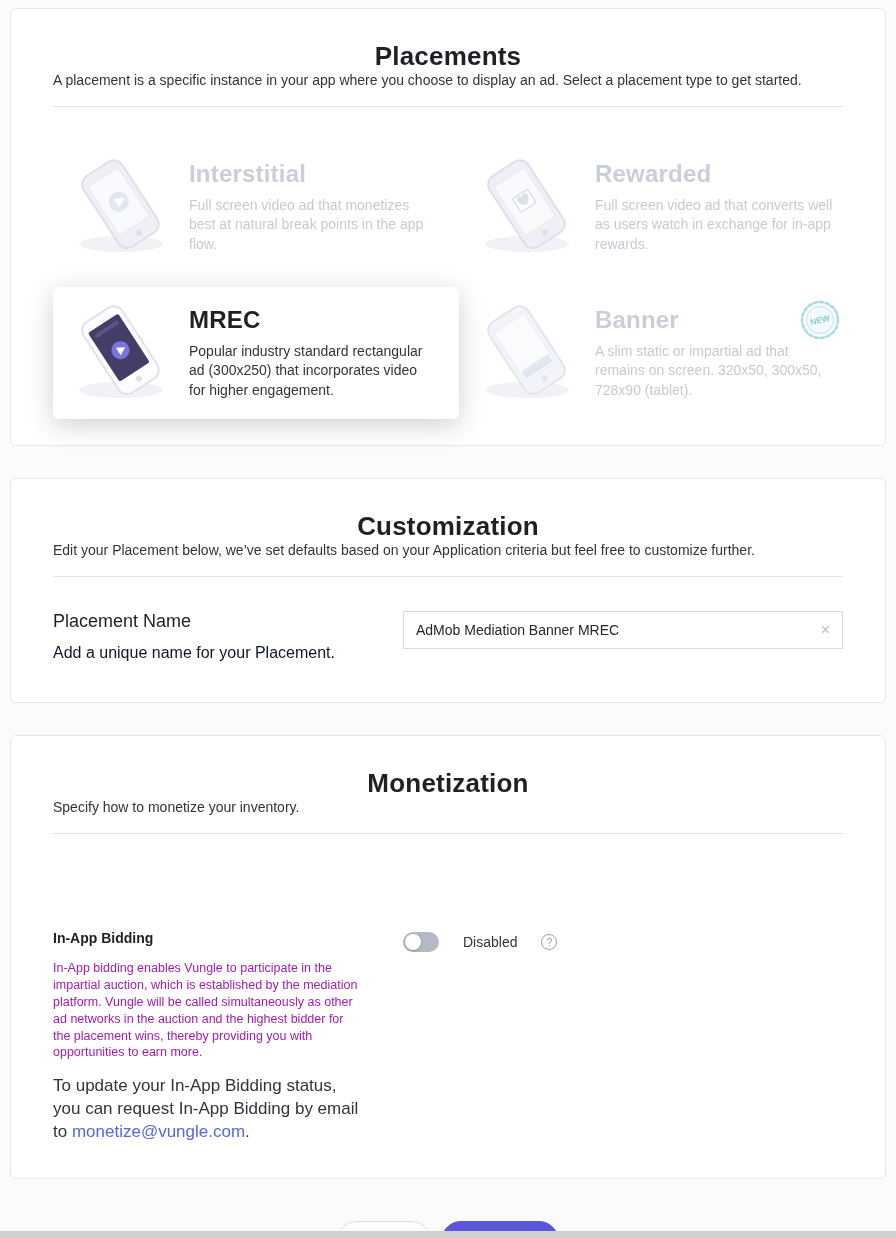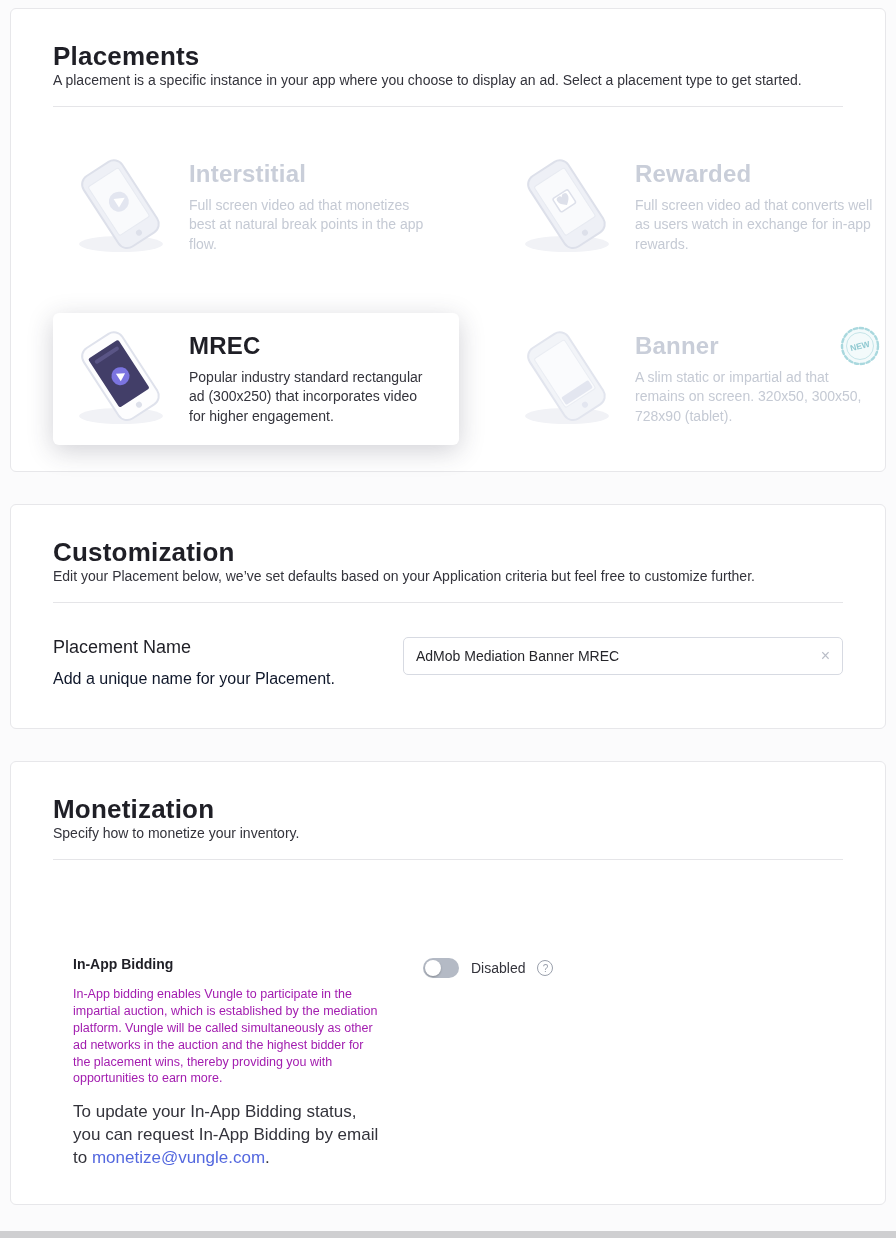--- a/index.html
+++ b/index.html
@@ -15,40 +15,40 @@
     border: 1px solid #e7e7ea;
     border-radius: 6px;
     margin: 0 10px;
     padding: 32px 42px 30px 42px;
   }
   .card-title {
     font-size: 26px;
     font-weight: 700;
     color: #1f1f26;
     letter-spacing: 0.2px;
+    text-align: center;
   }
   .card-sub {
     font-size: 14px;
     color: #33333b;
   }
   .divider {
     border: none;
     border-top: 1px solid #e5e5e8;
     margin-top: 18px;
   }
 
   
   #placements-card { margin-top: 8px; padding-bottom: 26px; }
   .tile-grid {
     display: grid;
     grid-template-columns: 406px 406px;
     column-gap: 0px;
     row-gap: 14px;
     margin-top: 34px;
-    gap: 40px;
   }
   .tile {
     position: relative;
     display: flex;
     align-items: center;
     min-height: 132px;
     border-radius: 6px;
     cursor: pointer;
   }
   .tile .icon-wrap {
@@ -92,21 +92,21 @@
     align-items: flex-start;
     margin-top: 34px;
   }
   .field-label-col { width: 350px; flex: none; }
   .field-label { font-size: 18px; font-weight: 400; color: #1f1f26; }
   .field-helper { font-size: 16px; color: #0f172a; margin-top: 12px; }
   .text-input {
     flex: 1;
     height: 38px;
     border: 1px solid #d7dae2;
-    border-radius: 5px;
+    border-radius: 0;
     background: #ffffff;
     display: flex;
     align-items: center;
     padding: 0 12px;
     font-size: 14px;
     color: #26262b;
   }
   .text-input .value { flex: 1; }
   .clear-x {
     color: #b9bdc7;
@@ -115,40 +115,40 @@
     cursor: pointer;
   }
 
   
   #monetization-card { margin-top: 32px; padding-bottom: 34px; }
   .bidding-row {
     display: flex;
     align-items: flex-start;
     margin-top: 96px;
   }
-  .bidding-left { width: 350px; flex: none; padding-right: 40px; margin-left: 20px; }
+  .bidding-left { width: 350px; flex: none; padding-right: 40px; }
   .bidding-title { font-size: 14px; font-weight: 700; color: #1f1f26; }
   .bidding-desc {
     margin-top: 14px;
     font-size: 12.5px;
     line-height: 1.35;
     color: #a21caf;
   }
   .bidding-note {
     margin-top: 14px;
     font-size: 17px;
     line-height: 1.35;
     color: #33333b;
   }
   .bidding-note a, .email-link {
     color: #5468df;
     text-decoration: none;
     cursor: pointer;
   }
-  .bidding-right { display: flex; align-items: center; gap: 12px; padding-top: 2px; }
+  .bidding-right { display: flex; align-items: center; gap: 24px; padding-top: 2px; }
   .toggle {
     width: 36px;
     height: 20px;
     border-radius: 10px;
     background: #b4bac5;
     position: relative;
     cursor: pointer;
     flex: none;
   }
   .toggle .knob {

